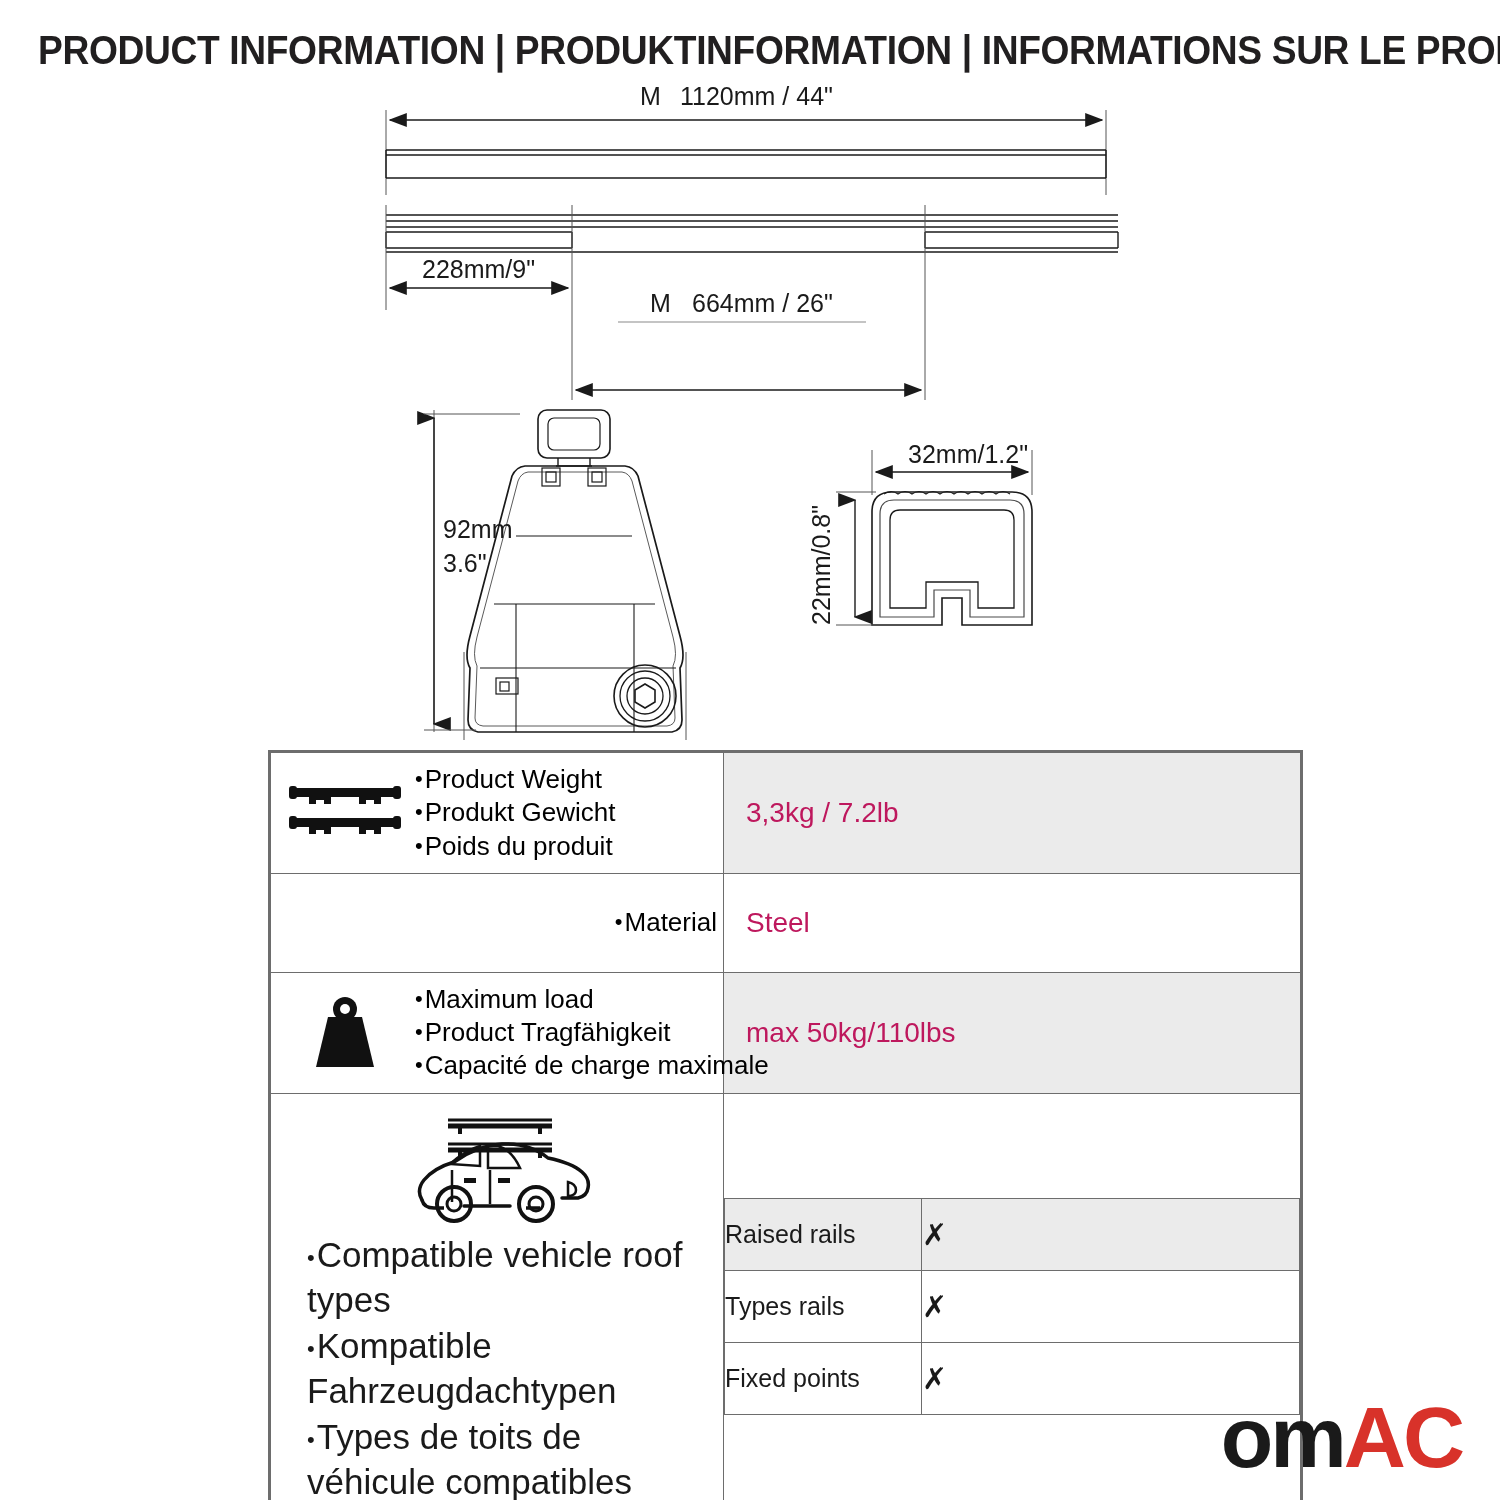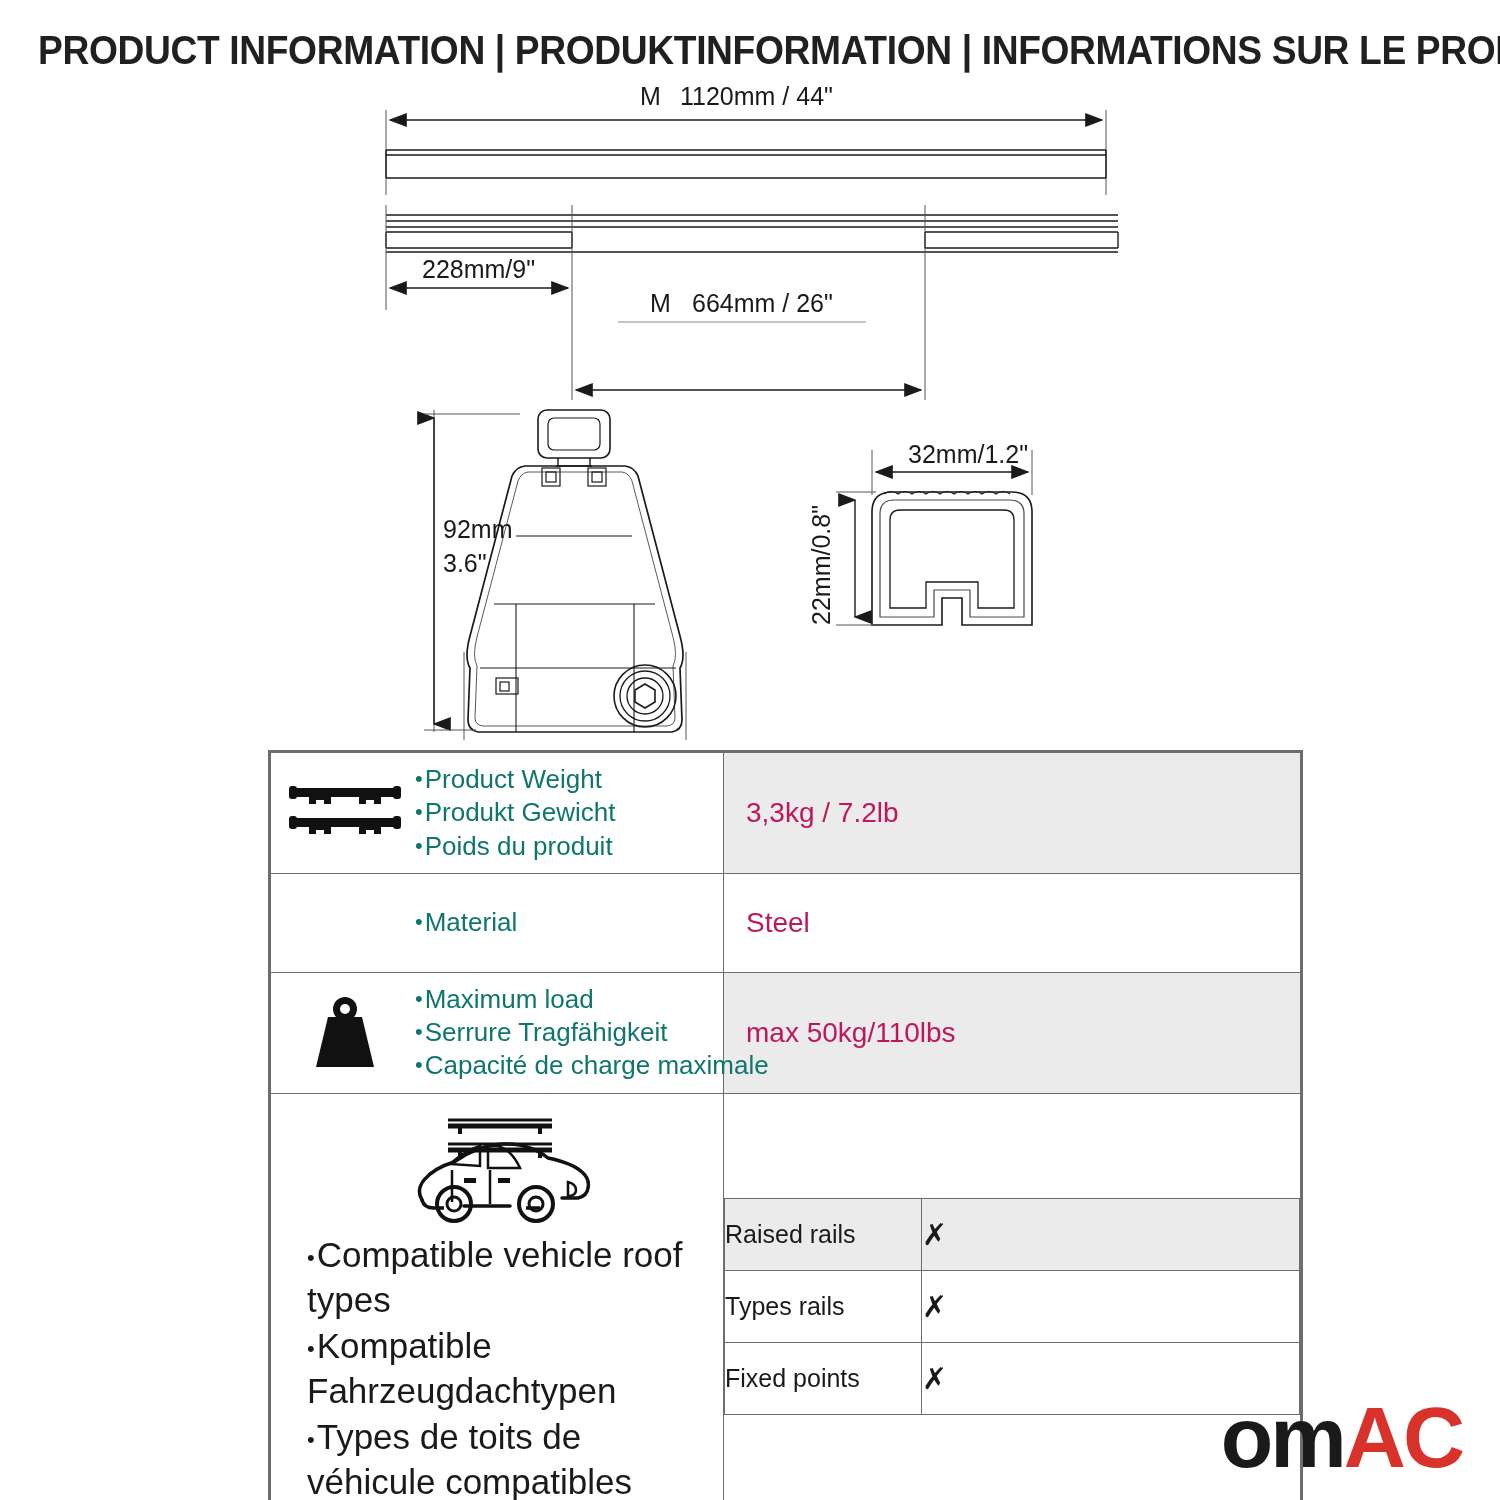--- a/index.html
+++ b/index.html
@@ -89,21 +89,21 @@
   .label-icon {
     flex: 0 0 auto;
     width: 120px;
     display: flex;
     align-items: center;
     justify-content: center;
   }
   .label-lines {
     font-size: 26px;
     line-height: 1.28;
-    color: #0f766e;
+    color: #000000;
     white-space: nowrap;
   }
   .bullet-line::before {
     content: "\2022";
     margin-right: 2px;
     font-size: 22px;
     position: relative;
     top: -2px;
   }
 
@@ -380,21 +380,21 @@
               <div class="bullet-line">Produkt Gewicht</div>
               <div class="bullet-line">Poids du produit</div>
             </span>
           </div>
         </td>
         <td class="cell-value shaded">3,3kg / 7.2lb</td>
       </tr>
 
       <tr>
         <td class="cell-label">
-          <div class="label-inner" style="min-height:78px;">
+          <div class="label-inner" style="min-height:78px;justify-content:flex-end;">
             <span class="label-icon"></span>
             <span class="label-lines">
               <div class="bullet-line">Material</div>
             </span>
           </div>
         </td>
         <td class="cell-value">Steel</td>
       </tr>
 
       <tr>
@@ -404,21 +404,21 @@
               <svg width="70" height="76" viewBox="0 0 70 76">
                 <g fill="#111">
                   <circle cx="35" cy="14" r="12"></circle>
                   <circle cx="35" cy="14" r="5" fill="#fff"></circle>
                   <path d="M18 22 h34 l12 50 h-58 z"></path>
                 </g>
               </svg>
             </span>
             <span class="label-lines">
               <div class="bullet-line">Maximum load</div>
-              <div class="bullet-line">Serrure Tragfähigkeit</div>
+              <div class="bullet-line">Product Tragfähigkeit</div>
               <div class="bullet-line">Capacité de charge maximale</div>
             </span>
           </div>
         </td>
         <td class="cell-value shaded">max 50kg/110lbs</td>
       </tr>
 
 
       <tr>
         <td class="cell-label compat-left">

